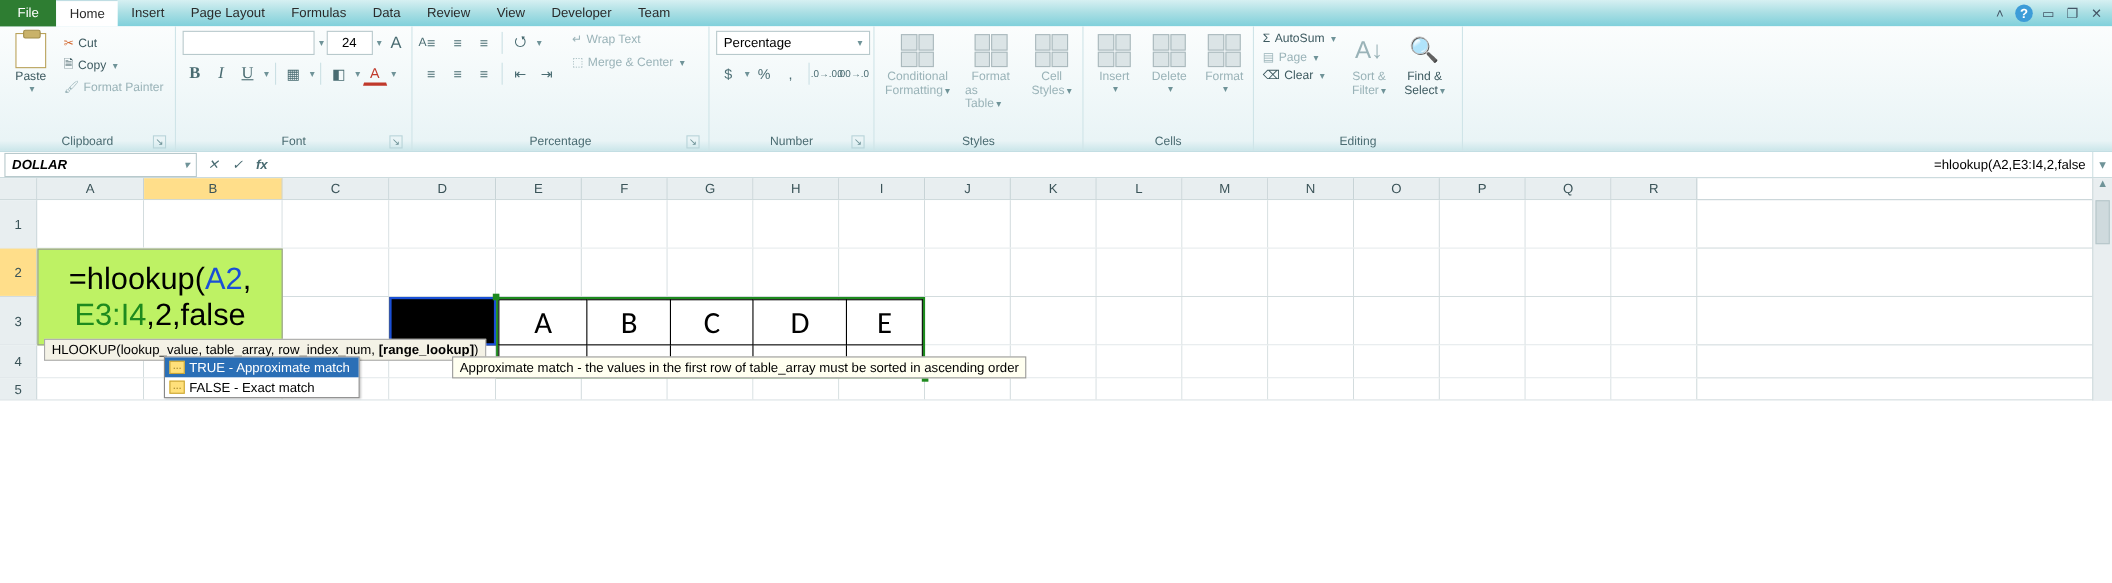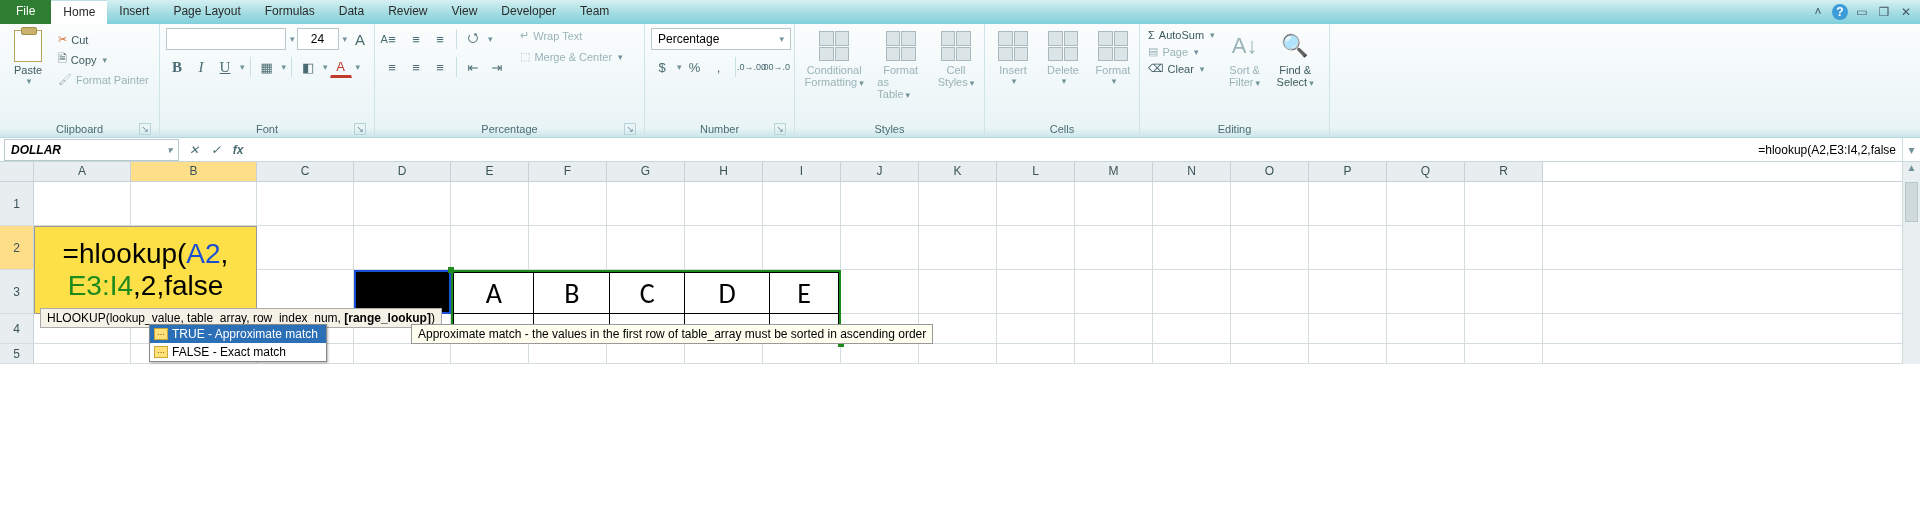--- a/index.html
+++ b/index.html
@@ -49,21 +49,21 @@
 .ch.sel { background:#ffde8a; }
 .rows { }
 .row { display:flex; border-bottom:1px solid #d3dcde; height:20px; }
 .rh { width:34px; border-right:1px solid #c7d3d6; background:#e8eef0; text-align:center; font-size:12px; color:#3a5358; display:flex; align-items:center; justify-content:center;}
 .rh.sel { background:#ffde8a; }
 .cell { border-right:1px solid #d3dcde; background:#fff; position:relative; }
 .vscroll { position:absolute; right:0; top:0; bottom:0; width:18px; background:#e9eef0; border-left:1px solid #cfdadd;}
 .vscroll .up,.vscroll .dn{height:18px;text-align:center;font-size:10px;color:#6f9398;}
 .vscroll .thumb{margin:2px;height:40px;background:#cfdadd;border:1px solid #b6c6ca;}
 .merged-header { position:absolute; background:#000; color:#fff; font:italic bold 28px "Calibri",serif; text-align:center; line-height:44px;}
-.edit-cell { position:absolute; background:#fde047; color:#000; font:28px "Calibri",serif; display:flex; align-items:center; justify-content:center; white-space:nowrap; }
+.edit-cell { position:absolute; background:#bef264; color:#000; font:28px "Calibri",serif; display:flex; align-items:center; justify-content:center; white-space:nowrap; }
 .edit-cell .c-blue{ color:#1a4fd6;}
 .edit-cell .c-green{ color:#1e8a1e;}
 .black-cell { position:absolute; background:#000; border:2px solid #1a4fd6;}
 .range-table { position:absolute; border:2px solid #1e8a1e;}
 .range-table table{ border-collapse:collapse; width:100%; height:100%;}
 .range-table td{ border:1px solid #000; font:28px "Calibri",serif; text-align:center; background:#fff;}
 .range-handle { position:absolute; width:6px; height:6px; background:#1e8a1e;}
 .func-tip { position:absolute; background:#f4f2e6; border:1px solid #aaa; font-size:12px; padding:2px 6px; white-space:nowrap;}
 .func-tip b{font-weight:bold;}
 .auto-list { position:absolute; background:#fff; border:1px solid #888; font-size:12px; box-shadow:1px 1px 2px rgba(0,0,0,.3);}

